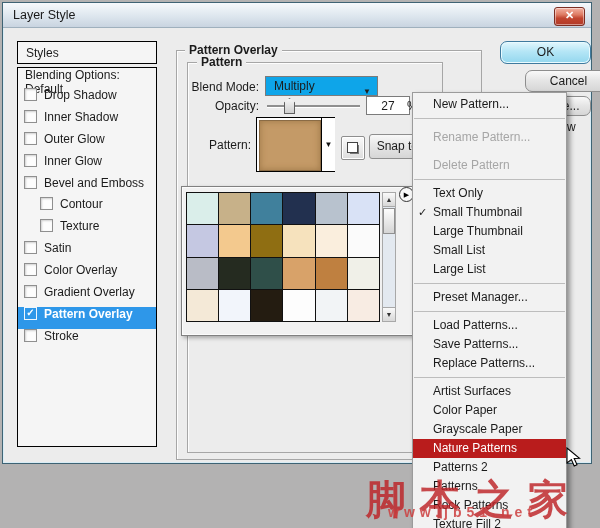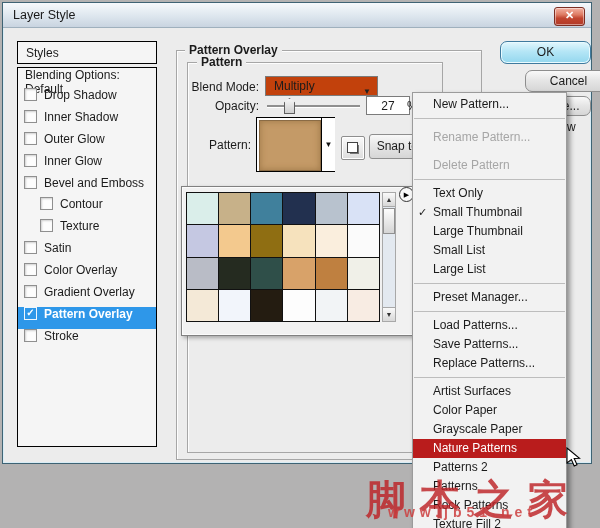--- a/index.html
+++ b/index.html
@@ -38,21 +38,21 @@
   #group-inner{left:184px;top:59px;width:254px;height:389px;}
   .grouplabel{background:#ececec;padding:0 4px;font-weight:bold;}
   #lbl-pattern-overlay{left:182px;top:40px;}
   #lbl-pattern{left:194px;top:52px;}
 
   .fieldlabel{text-align:right;}
   #lbl-blend{left:170px;top:77px;width:86px;}
   #lbl-opacity{left:170px;top:96px;width:86px;}
   #lbl-pattern-row{left:178px;top:135px;width:70px;}
 
-  #blend-select{left:262px;top:73px;width:113px;height:20px;background:#c2410c;border:1px solid #7b7b7b;
+  #blend-select{left:262px;top:73px;width:113px;height:20px;background:#0ea5e9;border:1px solid #7b7b7b;
                 line-height:18px;padding-left:8px;box-sizing:border-box;}
   #blend-arrow{right:6px;top:6px;font-size:8px;color:#222;position:absolute;}
 
   #op-track{left:264px;top:102px;width:93px;height:2px;background:#8f8f8f;border-bottom:1px solid #fff;}
   #op-thumb{left:281px;top:95px;width:9px;height:14px;background:linear-gradient(#f5f5f5,#cfcfcf);
             border:1px solid #5f5f5f;clip-path:polygon(50% 0,100% 28%,100% 100%,0 100%,0 28%);}
   #op-value{left:363px;top:93px;width:44px;height:19px;background:#fff;border:1px solid #7b7b7b;
             text-align:center;line-height:19px;box-sizing:border-box;}
   #op-unit{left:404px;top:96px;}
 

